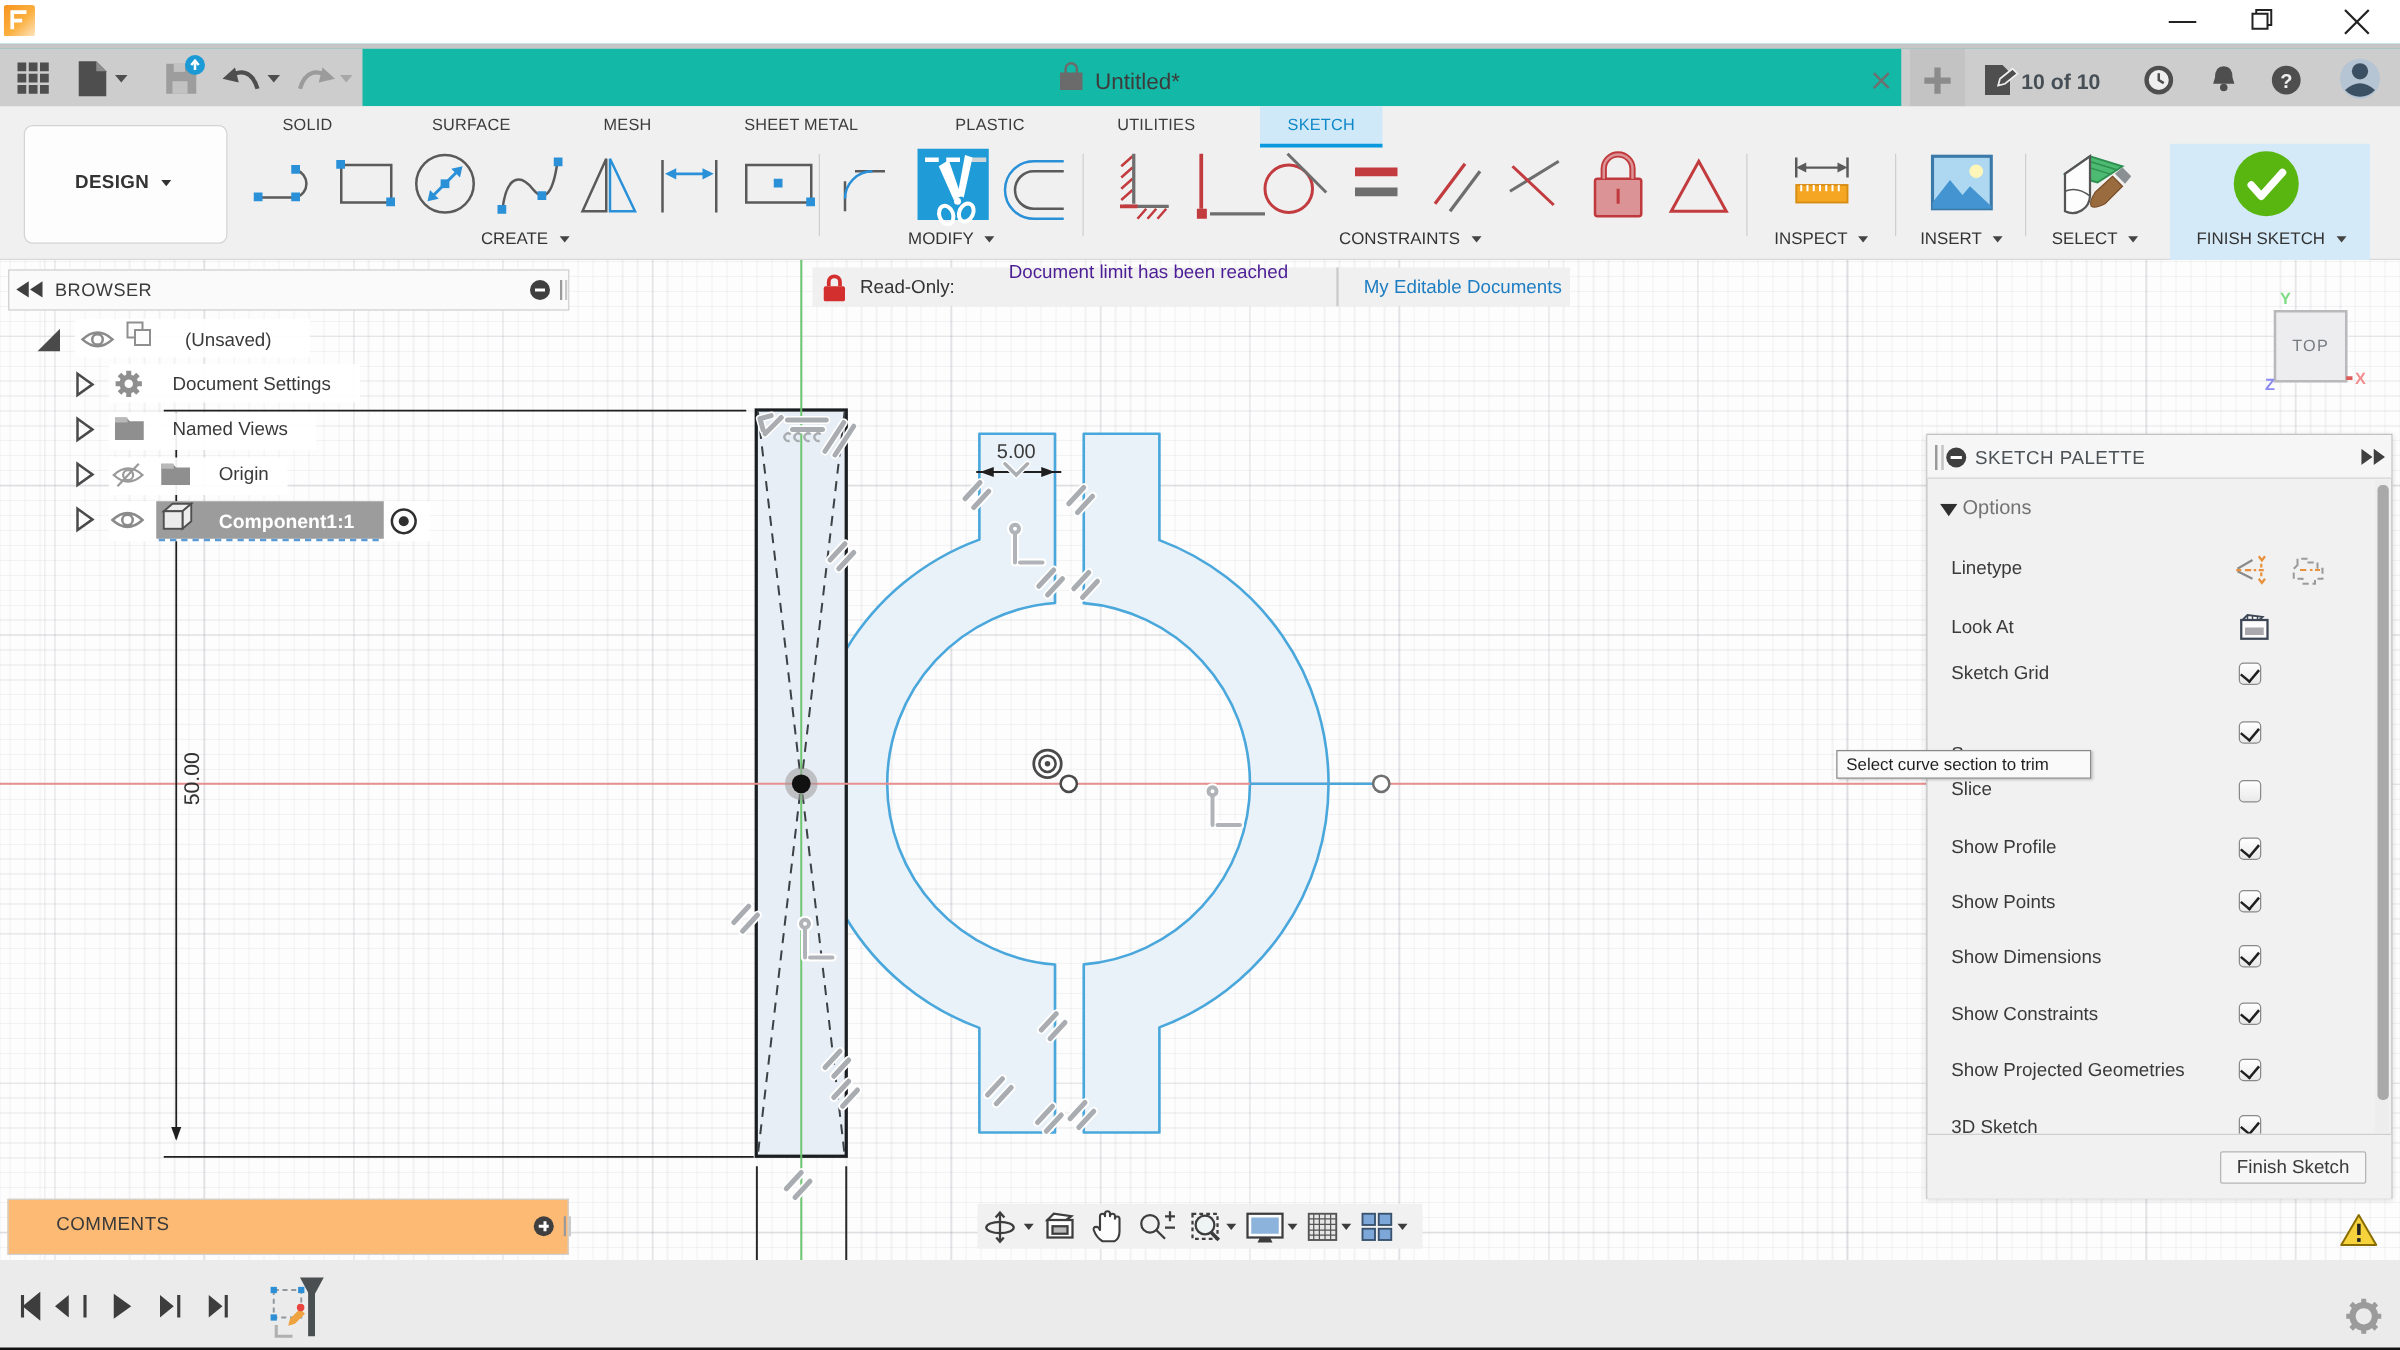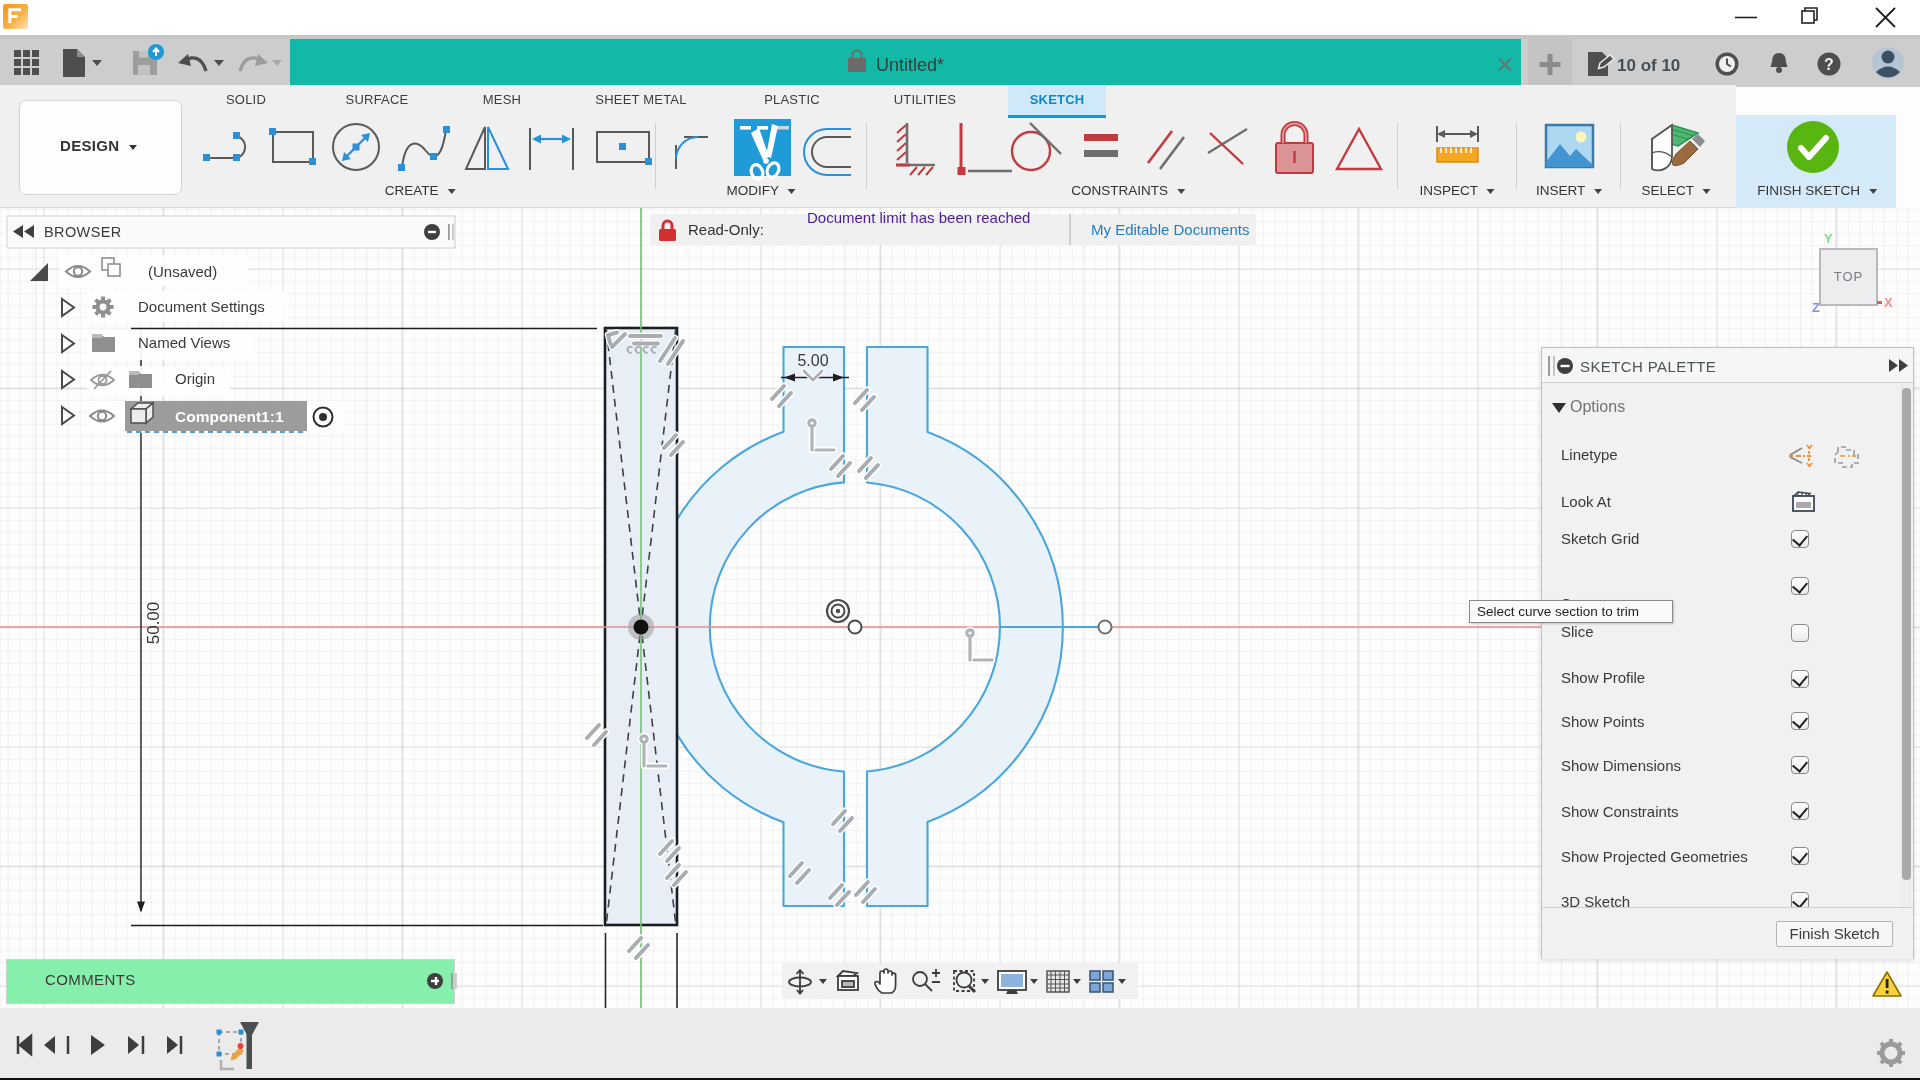--- a/index.html
+++ b/index.html
@@ -7,21 +7,21 @@
   #root { position:relative; width:1920px; height:1080px; font-family:"Liberation Sans", sans-serif; background:#fdfdfd; }
   .abs { position:absolute; }
   
   #titlebar { left:0; top:0; width:1920px; height:35px; background:#ffffff; }
   #titletext { left:33px; top:7px; font-size:16.5px; color:#1e1e1e; letter-spacing:0.55px; }
   
   #topbar { left:0; top:35px; width:1920px; height:50px; background:#14b8a6; border-top:4px solid #c6c6c6; }
   #qat { left:0; top:0; width:290px; height:48px; background:#cdcdcd; }
   #tabright { left:1521px; top:0; width:399px; height:48px; background:#cdcdcd; }
   
-  #ribbon { left:0; top:85px; width:1736px; height:123px; background:#f0f0f0; border-bottom:1px solid #d8d8d8; }
+  #ribbon { left:0; top:85px; width:1920px; height:123px; background:#f0f0f0; border-bottom:1px solid #d8d8d8; }
   .rtab { position:absolute; top:7px; font-size:13px; color:#3c3c3c; transform:translateX(-50%); letter-spacing:.2px; }
   .rgrouplabel { position:absolute; top:98px; font-size:13.5px; color:#333; transform:translateX(-50%); white-space:nowrap; }
   .rsep { position:absolute; top:38px; width:1px; height:66px; background:#cfcfcf; }
   .caret { display:inline-block; width:0; height:0; border-left:4.5px solid transparent; border-right:4.5px solid transparent; border-top:5px solid #444; vertical-align:middle; margin-left:5px; }
   
   #canvas { left:0; top:208px; width:1920px; height:800px;
     background-color:#fdfdfd;
     background-image:
       repeating-linear-gradient(to right, rgba(90,90,110,0.13) 0 1px, transparent 1px 119.5px),
       repeating-linear-gradient(to bottom, rgba(90,90,110,0.13) 0 1px, transparent 1px 119.5px),
@@ -36,21 +36,21 @@
   .plabel { position:absolute; left:19px; font-size:15px; color:#3a3a3a; white-space:nowrap; }
   .pcheck { position:absolute; left:249px; width:18px; height:18px; border:1.5px solid #8a8a8a; border-radius:4px; background:linear-gradient(#ffffff,#e9e9e9); }
   .pcheck.on::after { content:""; position:absolute; left:3px; top:1px; width:8px; height:11px; border:solid #1f1f1f; border-width:0 2.5px 2.5px 0; transform:rotate(40deg); }
   #pfooter { position:absolute; left:0; top:559px; width:100%; height:52px; background:#f1f1f1; border-top:1px solid #cfcfcf; }
   #finishbtn { position:absolute; left:234px; top:13px; width:117px; height:26px; background:#f6f6f6; border:1px solid #b5b5b5; border-radius:2px; font-size:15px; color:#3a3a3a; text-align:center; line-height:24px; }
   #pscroll { position:absolute; right:2px; top:36px; width:11px; height:522px; background:#ededed; }
   #pthumb { position:absolute; right:0; top:4px; width:9px; height:492px; background:#a9a9a9; border-radius:4px; }
   
   #tooltip { left:1469px; top:600px; width:204px; height:23px; background:#fafafa; border:1px solid #8a8a8a; font-size:13.5px; color:#1f1f1f; line-height:21px; padding-left:7px; box-shadow:1px 1px 2px rgba(0,0,0,0.2); }
   
-  #comments { left:6px; top:959px; width:449px; height:45px; background:#86efac; border:1px solid #cfcfcf; }
+  #comments { left:6px; top:959px; width:449px; height:45px; background:#fdba74; border:1px solid #cfcfcf; }
   
   #navbar { left:782px; top:963px; width:356px; height:36px; background:#f1f1f1; }
   
   #timeline { left:0; top:1008px; width:1920px; height:70px; background:#ebebeb; }
   #blackstrip { left:0; top:1078px; width:1920px; height:2px; background:#111; }
   
   #viewcube { left:1819px; top:248px; width:59px; height:58px; background:#ededef; border:2px solid #b9b9bc; color:#777c82; font-size:13px; text-align:center; line-height:54px; letter-spacing:1px; }
 </style>
 </head>
 <body>
@@ -480,21 +480,21 @@
   </div>
 
   <div id="ribbon" class="abs">
     <div class="rtab" style="left:246px">SOLID</div>
     <div class="rtab" style="left:377px">SURFACE</div>
     <div class="rtab" style="left:502px">MESH</div>
     <div class="rtab" style="left:641px">SHEET METAL</div>
     <div class="rtab" style="left:792px">PLASTIC</div>
     <div class="rtab" style="left:925px">UTILITIES</div>
     <div class="abs" style="left:1008px;top:0;width:98px;height:33px;background:#cfe9f8;border-bottom:3px solid #0a99dc"></div>
-    <div class="rtab" style="left:1057px;color:#0f88c8;font-weight:bold">SKETCH</div>
+    <div class="rtab" style="left:1057px;color:#0f88c8;font-weight:normal">SKETCH</div>
     <div class="abs" style="left:19px;top:15px;width:163px;height:95px;background:#fdfdfd;border:1px solid #d4d4d4;border-radius:7px"></div>
     <div class="abs" style="left:60px;top:52px;font-size:15px;color:#333;font-weight:bold;letter-spacing:.3px">DESIGN <span class="caret" style="border-top-color:#333"></span></div>
     <div class="abs" style="left:1736px;top:30px;width:160px;height:93px;background:#d5eaf8"></div>
 
     <div class="rgrouplabel" style="left:420px">CREATE <span class="caret"></span></div>
     <div class="rgrouplabel" style="left:761px">MODIFY <span class="caret"></span></div>
     <div class="rgrouplabel" style="left:1128px">CONSTRAINTS <span class="caret"></span></div>
     <div class="rgrouplabel" style="left:1457px">INSPECT <span class="caret"></span></div>
     <div class="rgrouplabel" style="left:1569px">INSERT <span class="caret"></span></div>
     <div class="rgrouplabel" style="left:1676px">SELECT <span class="caret"></span></div>

